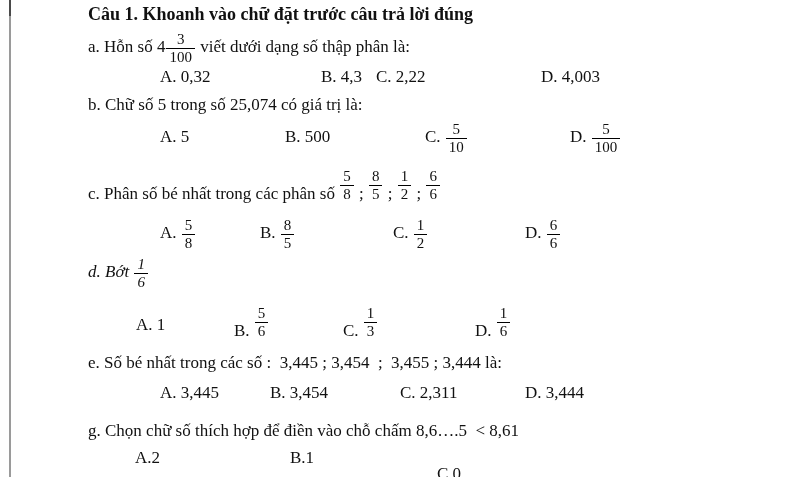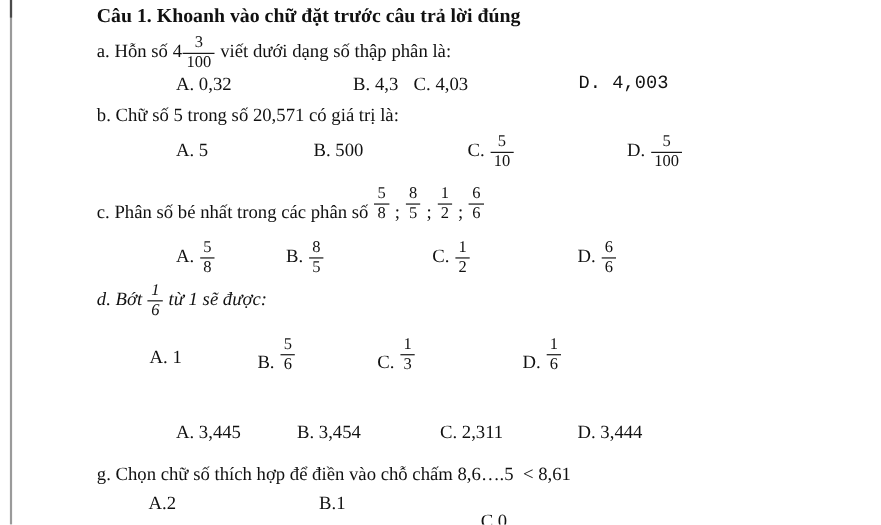--- a/index.html
+++ b/index.html
@@ -52,26 +52,26 @@
     <span>Câu 1. Khoanh vào chữ đặt trước câu trả lời đúng</span>
   </div>
 
   <div class="line" style="left:88px;top:26px;line-height:42px;">
     <span>a. Hỗn số 4</span><span class="frac mid"><span class="num">3</span><span class="den">100</span></span><span> viết dưới dạng số thập phân là:</span>
   </div>
 
   <div>
     <span class="opt" style="left:160px;top:67px;">A. 0,32</span>
     <span class="opt" style="left:281px;top:67px;margin-left:40px;">B. 4,3</span>
-    <span class="opt" style="left:376px;top:67px;">C. 4,03</span>
-    <span class="opt" style="left:526px;top:67px;font-family:Liberation Mono, monospace;">D. 4,003</span>
+    <span class="opt" style="left:376px;top:67px;">C. 2,22</span>
+    <span class="opt" style="left:541px;top:67px;">D. 4,003</span>
   </div>
 
   <div class="line" style="left:88px;top:94px;line-height:22px;">
-    <span>b. Chữ số 5 trong số 20,571 có giá trị là:</span>
+    <span>b. Chữ số 5 trong số 25,074 có giá trị là:</span>
   </div>
 
   <div>
     <span class="opt" style="left:160px;top:115px;line-height:44px;">A. 5</span>
     <span class="opt" style="left:285px;top:115px;line-height:44px;text-align:center;">B. 500</span>
     <span class="opt" style="left:425px;top:115px;line-height:44px;"><span>C. </span><span class="frac mid"><span class="num">5</span><span class="den">10</span></span></span>
     <span class="opt" style="left:570px;top:115px;line-height:44px;"><span>D. </span><span class="frac mid"><span class="num">5</span><span class="den">100</span></span></span>
   </div>
 
   <div class="line" style="left:88px;top:168px;">
@@ -79,30 +79,33 @@
   </div>
 
   <div>
     <span class="opt" style="left:160px;top:210px;line-height:46px;"><span>A. </span><span class="frac mid"><span class="num">5</span><span class="den">8</span></span></span>
     <span class="opt" style="left:260px;top:210px;line-height:46px;"><span>B. </span><span class="frac mid"><span class="num">8</span><span class="den">5</span></span></span>
     <span class="opt" style="left:393px;top:210px;line-height:46px;"><span>C. </span><span class="frac mid"><span class="num">1</span><span class="den">2</span></span></span>
     <span class="opt" style="left:525px;top:210px;line-height:46px;"><span>D. </span><span class="frac mid"><span class="num">6</span><span class="den">6</span></span></span>
   </div>
 
   <div class="line" style="left:88px;top:251px;line-height:42px;font-style:italic;">
-    <span>d. Bớt </span><span class="frac mid"><span class="num">1</span><span class="den">6</span></span><span> từ 1 sẽ được:</span>
+    <span>d. Bớt </span><span class="frac mid"><span class="num">1</span><span class="den">6</span></span>
   </div>
 
   <div>
     <span class="opt" style="left:136px;top:305px;line-height:40px;">A. 1</span>
     <span class="opt" style="left:234px;top:305px;"><span>B. </span><span class="frac"><span class="num">5</span><span class="den">6</span></span></span>
     <span class="opt" style="left:343px;top:305px;"><span>C. </span><span class="frac"><span class="num">1</span><span class="den">3</span></span></span>
     <span class="opt" style="left:475px;top:305px;"><span>D. </span><span class="frac"><span class="num">1</span><span class="den">6</span></span></span>
   </div>
 
+  <div class="line" style="left:88px;top:352px;line-height:22px;">
+    <span>e. Số bé nhất trong các số :  3,445 ; 3,454  ;  3,455 ; 3,444 là:</span>
+  </div>
 
   <div>
     <span class="opt" style="left:160px;top:383px;">A. 3,445</span>
     <span class="opt" style="left:270px;top:383px;">B. 3,454</span>
     <span class="opt" style="left:400px;top:383px;">C. 2,311</span>
     <span class="opt" style="left:525px;top:383px;">D. 3,444</span>
   </div>
 
   <div class="line" style="left:88px;top:420px;line-height:22px;">
     <span>g. Chọn chữ số thích hợp để điền vào chỗ chấm 8,6….5  &lt; 8,61</span>

